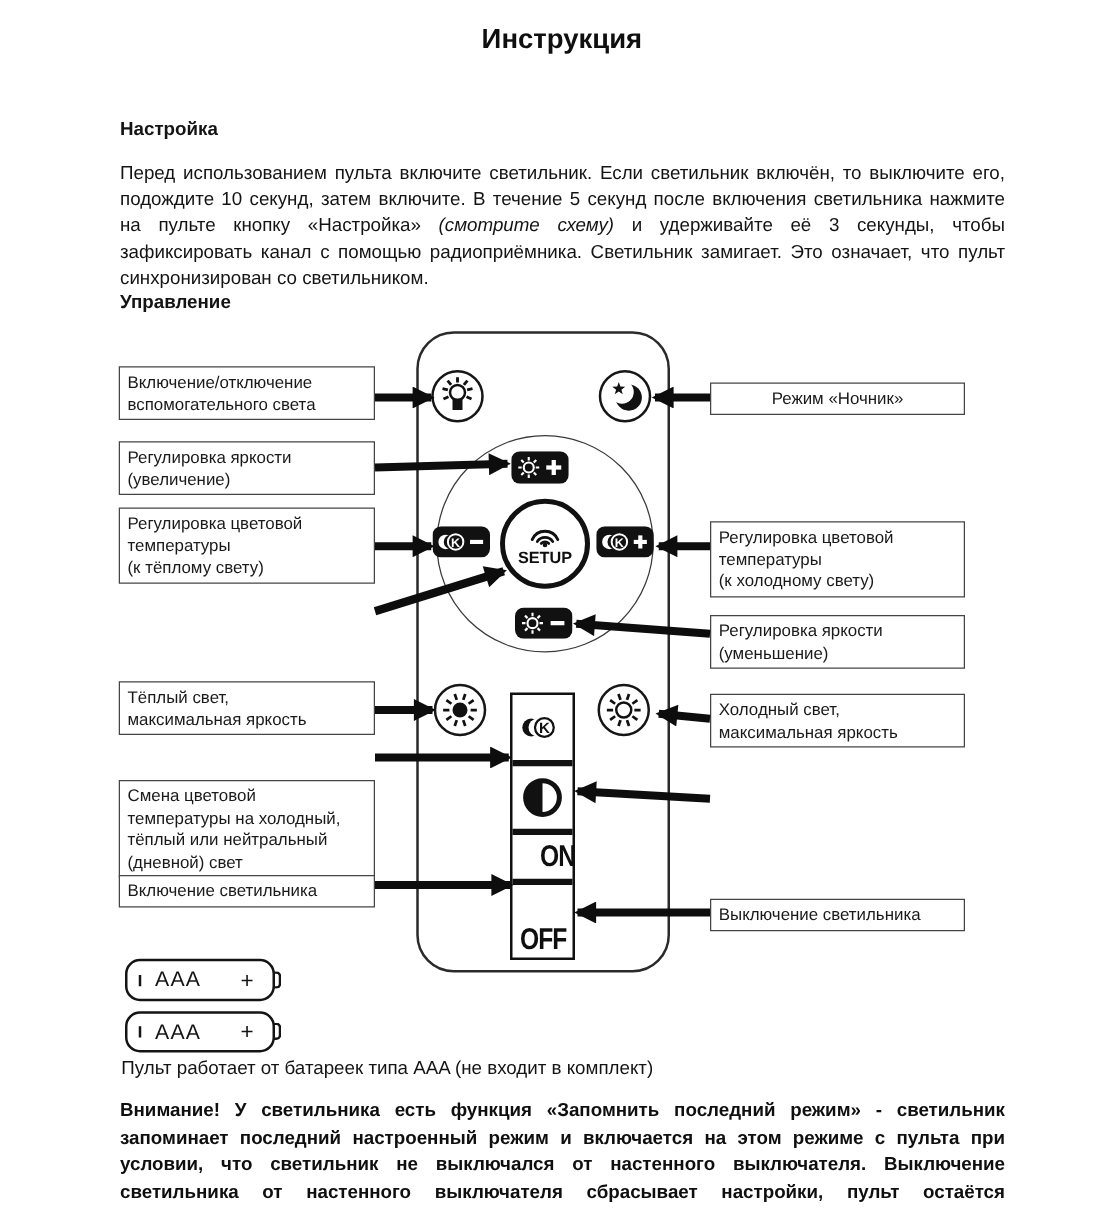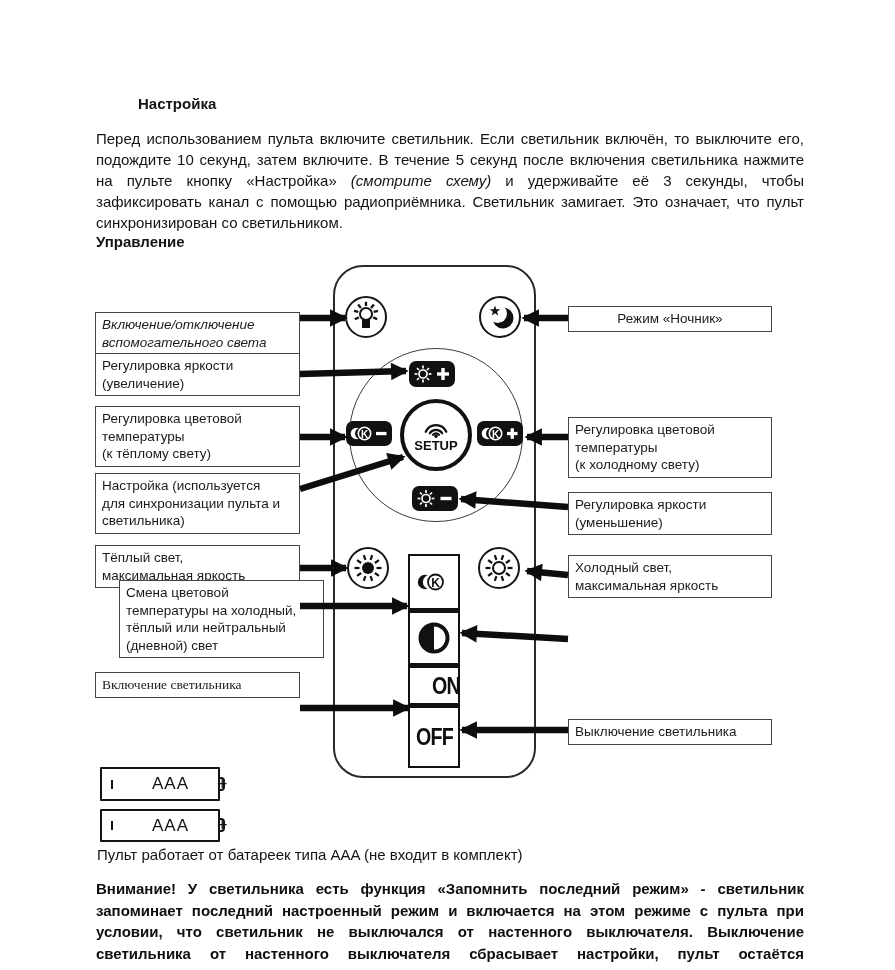--- a/index.html
+++ b/index.html
@@ -25,60 +25,58 @@
   .black-btn{position:absolute;z-index:2;line-height:0;}
   .setup-btn{position:absolute;left:400px;top:399px;width:72px;height:72px;border:4px solid #111;
         border-radius:50%;box-sizing:border-box;background:#fff;display:flex;flex-direction:column;
         align-items:center;justify-content:center;z-index:2;}
   .setup-label{font-size:13px;font-weight:bold;color:#0f0f0f;margin-top:-1px;}
   .strip{position:absolute;left:408px;top:554px;width:52px;height:214px;border:2px solid #111;
         box-sizing:border-box;background:#fff;display:flex;flex-direction:column;z-index:2;}
   .cell{display:flex;align-items:center;justify-content:center;flex:none;}
   .bar{height:5px;background:#111;flex:none;}
   .onoff{font-weight:bold;font-size:24px;transform:scaleX(0.82);letter-spacing:-1px;color:#0f0f0f;}
-  .battery{position:absolute;left:100px;width:120px;border:2.5px solid #141414;border-radius:1px;
-        box-sizing:border-box;background:#fff;display:flex;align-items:center;z-index:1;gap:28px;}
+  .battery{position:absolute;left:100px;width:120px;border:2.5px solid #141414;border-radius:12px;
+        box-sizing:border-box;background:#fff;display:flex;align-items:center;z-index:1;}
   .battery .tick{width:2px;height:9px;background:#141414;margin-left:9px;flex:none;}
   .battery .aaa{font-size:17px;letter-spacing:1px;margin-left:11px;color:#141414;}
   .battery .plus{margin-left:auto;margin-right:15px;font-size:18px;color:#141414;}
   .nub{position:absolute;width:6px;height:14px;border:2px solid #141414;border-left:none;
         border-radius:0 4px 4px 0;box-sizing:border-box;z-index:1;}
   .caption{position:absolute;left:97px;top:846px;font-size:15px;color:#141414;}
   .arrows{position:absolute;left:0;top:0;z-index:5;pointer-events:none;}
 </style>
 </head>
 <body>
 
 <div class="page">
 
   <div class="title">
-  </div>
-
-  <div class="heading" style="top:95px;margin-left:42px;">Настройка</div>
+    <div>Инструкция</div>
+  </div>
+
+  <div class="heading" style="top:95px;">Настройка</div>
   <p class="para"><span>Перед использованием пульта включите светильник. Если светильник включён, то выключите его, подождите 10 секунд, затем включите. В течение 5 секунд после включения светильника нажмите на пульте кнопку «Настройка» </span><i>(смотрите схему)</i><span> и удерживайте её 3 секунды, чтобы зафиксировать канал с помощью радиоприёмника. Светильник замигает. Это означает, что пульт синхронизирован со светильником.</span></p>
 
   <div class="heading" style="top:233px;">Управление</div>
 
-  <div class="callout co-left" style="top:312px;min-height:41px;font-style:italic;">Включение/отключение
+  <div class="callout co-left" style="top:293px;min-height:41px;">Включение/отключение
 вспомогательного света</div>
   <div class="callout co-left" style="top:353px;min-height:38px;">Регулировка яркости
 (увеличение)</div>
   <div class="callout co-left" style="top:406px;min-height:55px;">Регулировка цветовой
 температуры
 (к тёплому свету)</div>
-  <div class="callout co-left" style="top:473px;min-height:61px;">Настройка (используется
-для синхронизации пульта и
-светильника)</div>
   <div class="callout co-left" style="top:545px;min-height:39px;">Тёплый свет,
 максимальная яркость</div>
-  <div class="callout co-left" style="top:580px;min-height:72px;margin-left:24px;">Смена цветовой
+  <div class="callout co-left" style="top:624px;min-height:72px;">Смена цветовой
 температуры на холодный,
 тёплый или нейтральный
 (дневной) свет</div>
-  <div class="callout co-left" style="top:672px;min-height:26px;font-family:Liberation Serif, serif;">Включение светильника</div>
+  <div class="callout co-left" style="top:700px;min-height:26px;">Включение светильника</div>
 
   <div class="callout co-right" style="top:306px;min-height:25px;text-align:center;">Режим «Ночник»</div>
   <div class="callout co-right" style="top:417px;min-height:57px;">Регулировка цветовой
 температуры
 (к холодному свету)</div>
   <div class="callout co-right" style="top:492px;min-height:42px;">Регулировка яркости
 (уменьшение)</div>
   <div class="callout co-right" style="top:555px;min-height:40px;">Холодный свет,
 максимальная яркость</div>
   <div class="callout co-right" style="top:719px;min-height:25px;">Выключение светильника</div>
@@ -232,21 +230,21 @@
       <svg width="40" height="40" viewBox="0 0 40 40">
         <circle cx="20" cy="20" r="13.5" fill="#fff" stroke="#111" stroke-width="4"></circle>
         <path d="M20,6.5 A13.5,13.5 0 0 0 20,33.5 Z" fill="#111"></path>
       </svg>
     </div>
     <div class="bar"></div>
     <div class="cell" style="height:35px;margin-left:24px;">
       <div class="onoff">ON</div>
     </div>
     <div class="bar"></div>
-    <div class="cell" style="flex:1;">
+    <div class="cell" style="flex:1;align-items:flex-end;">
       <div class="onoff">OFF</div>
     </div>
   </div>
 
   <svg class="arrows" width="895" height="970" viewBox="0 0 895 970">
     <defs>
       <marker id="ah" viewBox="0 0 10 10" refX="8.5" refY="5" markerWidth="3.1" markerHeight="2.7" orient="auto">
         <path d="M0,0 L10,5 L0,10 z" fill="#0d0d0d"></path>
       </marker>
     </defs>

